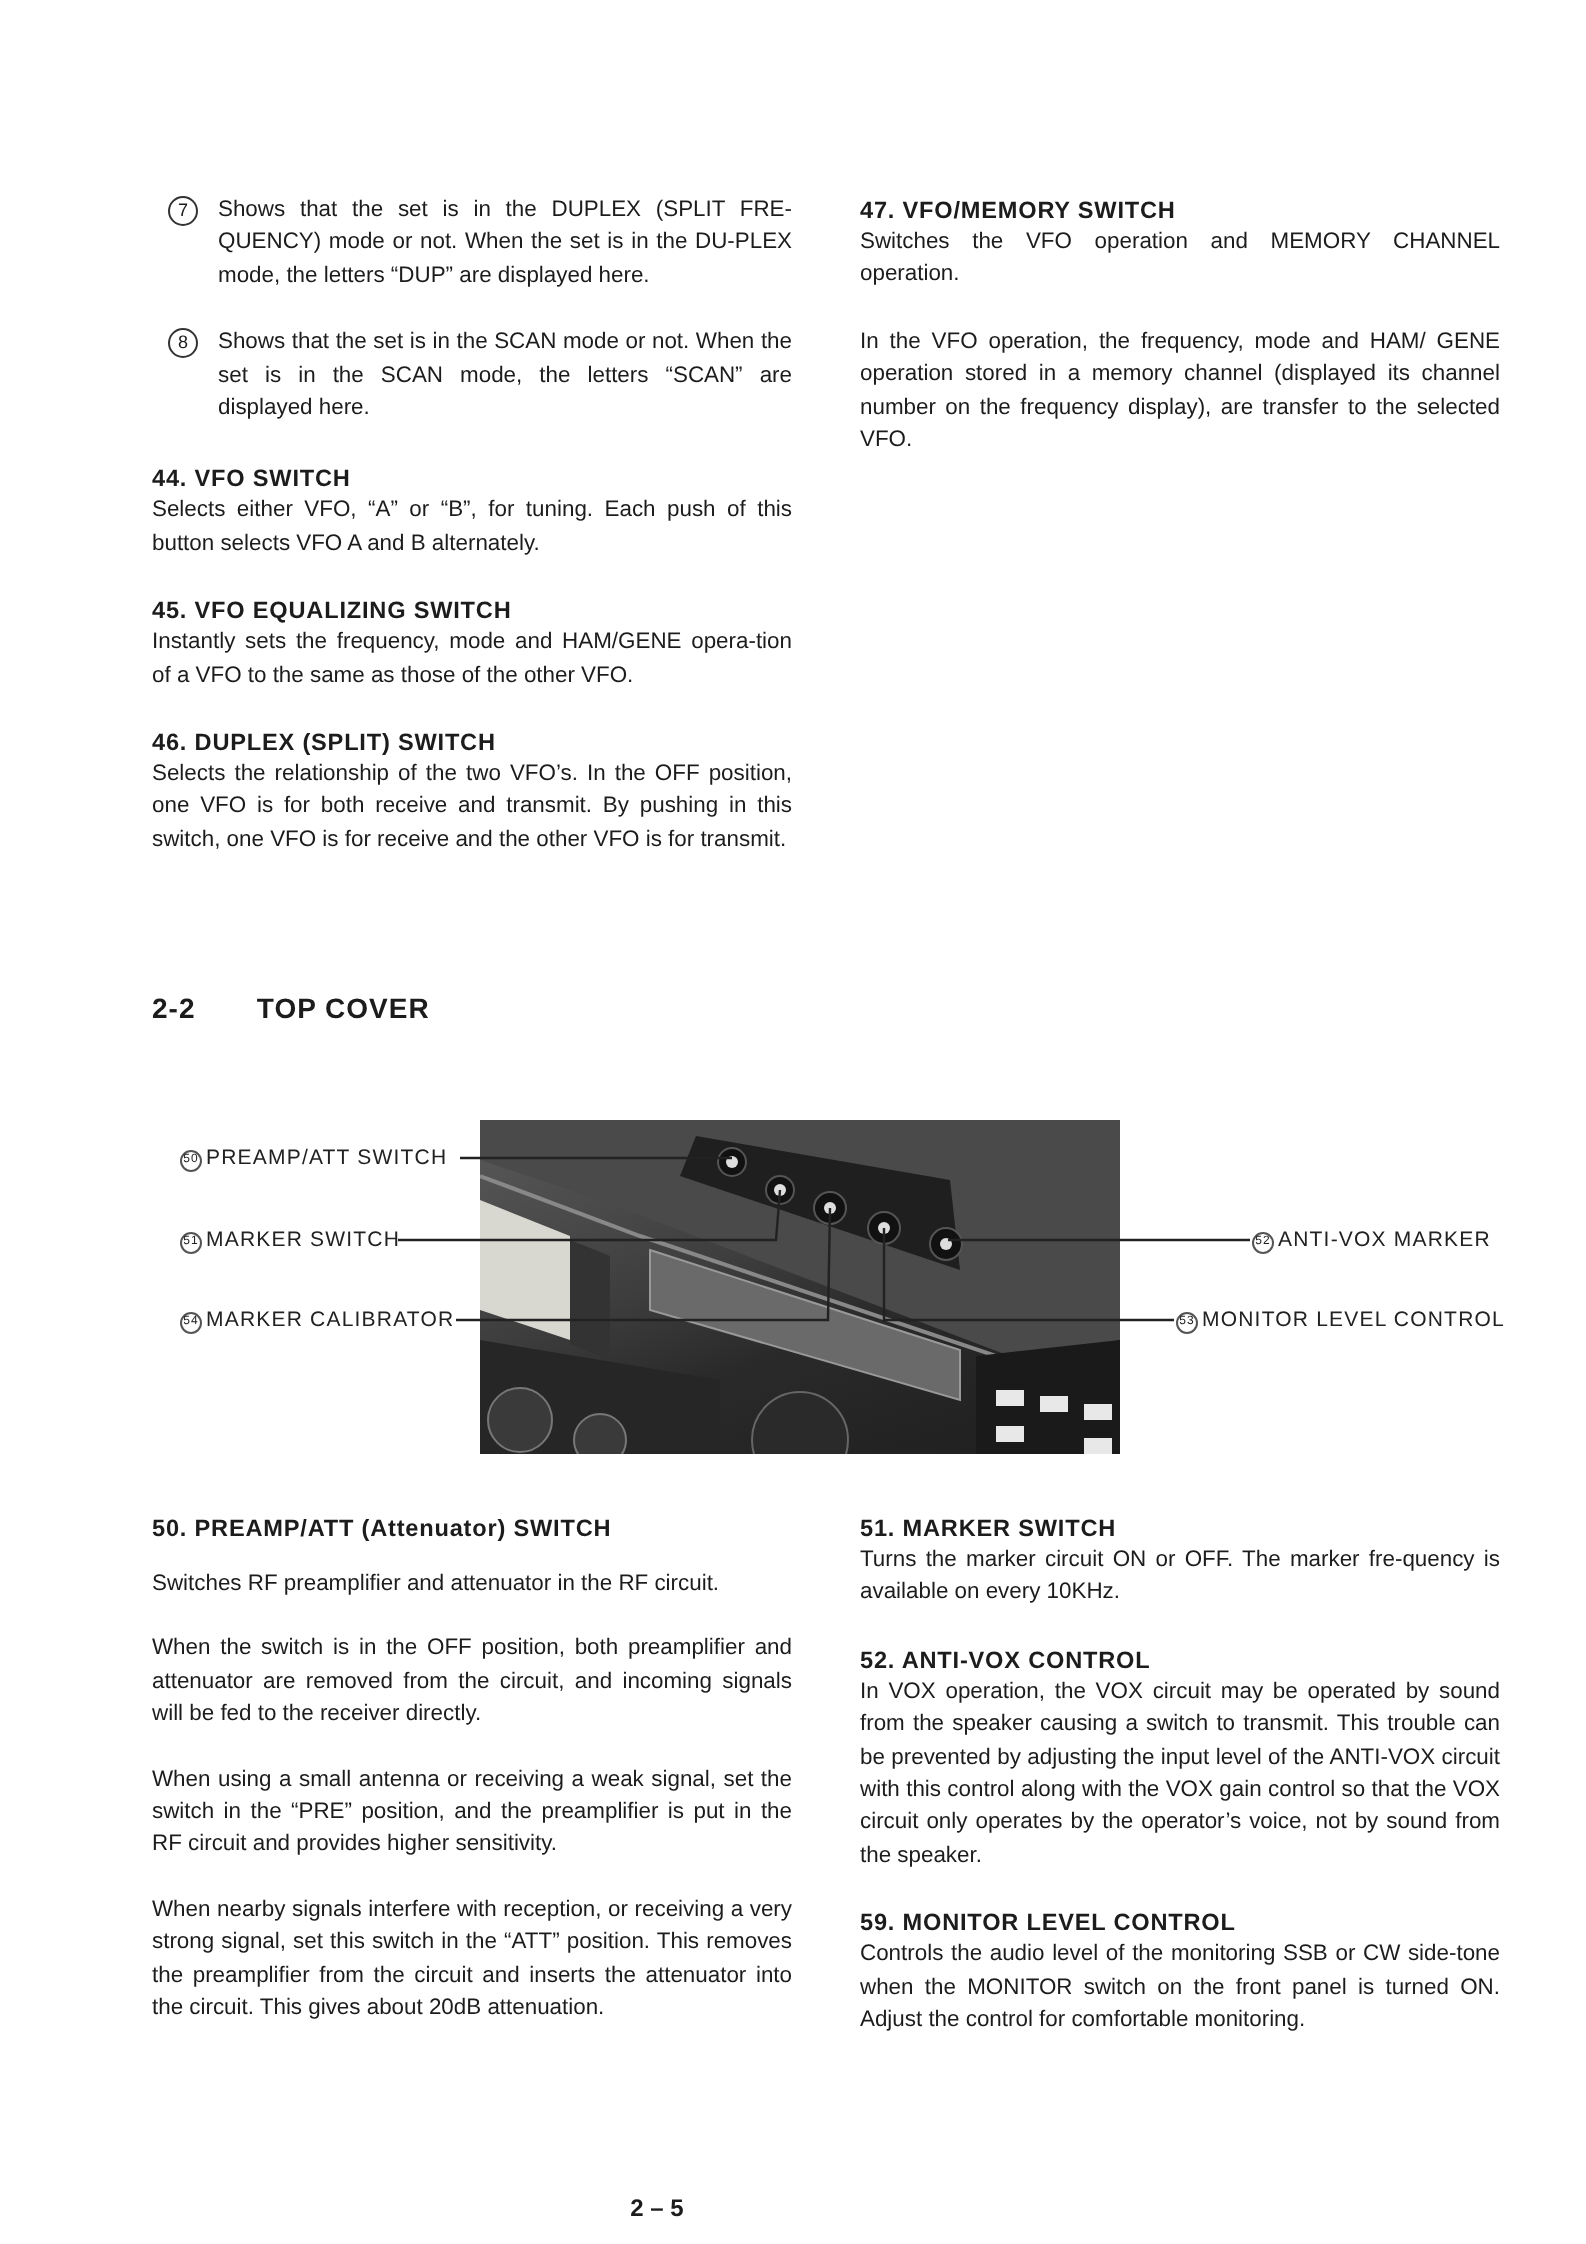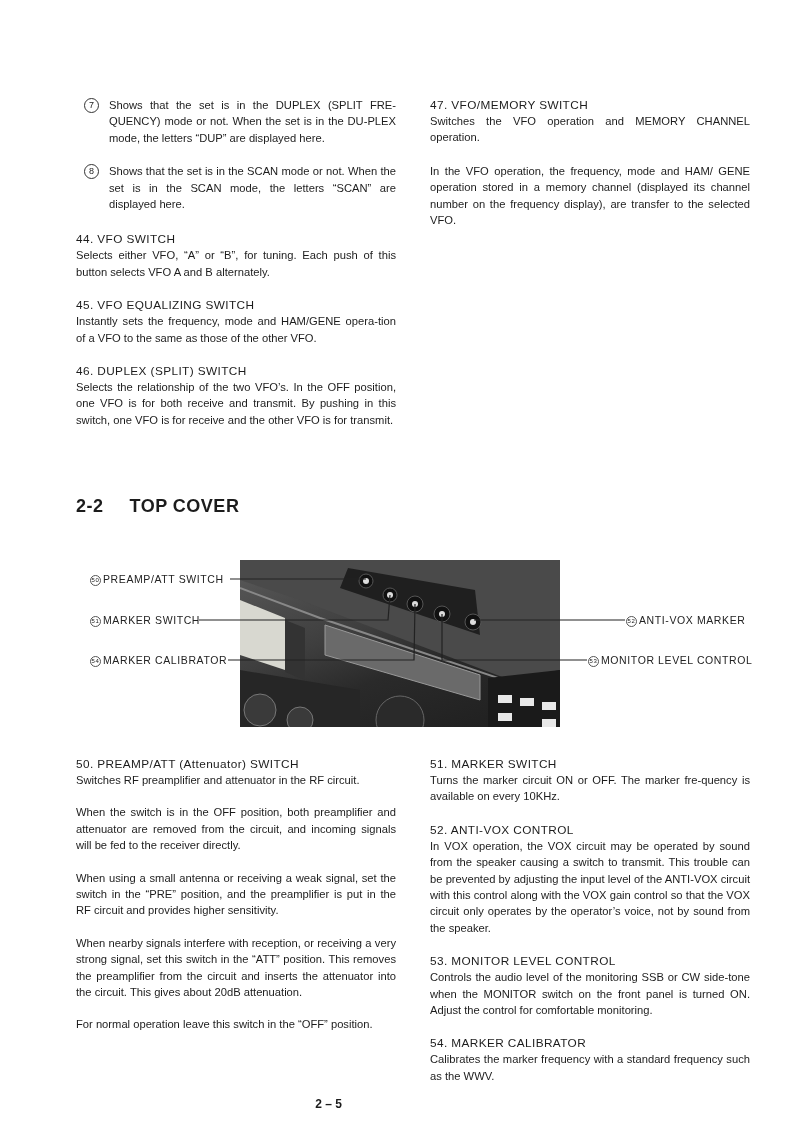--- a/index.html
+++ b/index.html
@@ -4,32 +4,32 @@
 <style>
   html, body { margin: 0; padding: 0; }
   body {
     width: 793px; height: 1122px; background: #ffffff; position: relative;
     font-family: "Liberation Sans", "DejaVu Sans", sans-serif; color: #1c1c1c;
     overflow: hidden;
   }
   .col { position: absolute; width: 320px; font-size: 11.2px; line-height: 16.4px; }
   .col-left { left: 76px; }
   .col-right { left: 430px; }
-  .para { margin: 0 0 16px 0; text-align: justify; }
-  .item-title { font-weight: normal; font-size: 11.8px; letter-spacing: 0.4px; margin: 0; line-height: 16px; }
+  .para { margin: 12px 0 16px 0; text-align: justify; }
+  .item-title { font-weight: bold; font-size: 11.8px; letter-spacing: 0.4px; margin: 0; line-height: 16px; }
   .item-body { margin: 0; text-align: justify; }
   .section { margin-bottom: 17px; }
   .numbered { display: flex; margin-bottom: 17px; }
   .circ-num {
     flex: 0 0 auto; width: 13px; height: 13px; border: 1px solid #333; border-radius: 50%;
     font-size: 9px; line-height: 13px; text-align: center; margin: 1px 10px 0 -16px; box-sizing: content-box;
   }
   .numbered .txt { text-align: justify; }
   .section-heading {
-    position: absolute; left: 76px; top: 496px; font-weight: bold; font-size: 18px; letter-spacing: 0.5px;
+    position: absolute; left: 76px; top: 496px; font-weight: bold; font-size: 14px; letter-spacing: 0.5px;
   }
   .section-heading .num { display: inline-block; width: 48px; }
   .photo {
     position: absolute; left: 240px; top: 560px; width: 320px; height: 167px; overflow: hidden;
     background: linear-gradient(160deg, #5a5a5a 0%, #3e3e3e 40%, #2a2a2a 60%, #1e1e1e 100%);
   }
   .callout {
     position: absolute; font-size: 10.5px; letter-spacing: 0.6px; color: #222; white-space: nowrap;
     line-height: 12px;
   }
@@ -142,35 +142,30 @@
 <div class="callout" style="left:588px; top:654px;">
   <span class="cn">53</span><span>MONITOR LEVEL CONTROL</span>
 </div>
 
 <div class="col col-left" style="top:756px;">
   <p class="item-title">50. PREAMP/ATT (Attenuator) SWITCH</p>
   <p class="para">Switches RF preamplifier and attenuator in the RF circuit.</p>
   <p class="para">When the switch is in the OFF position, both preamplifier and attenuator are removed from the circuit, and incoming signals will be fed to the receiver directly.</p>
   <p class="para">When using a small antenna or receiving a weak signal, set the switch in the “PRE” position, and the preamplifier is put in the RF circuit and provides higher sensitivity.</p>
   <p class="para">When nearby signals interfere with reception, or receiving a very strong signal, set this switch in the “ATT” position. This removes the preamplifier from the circuit and inserts the attenuator into the circuit. This gives about 20dB attenuation.</p>
-  <p class="para">For normal operation leave this switch in the “OFF” position.</p>
 </div>
 
 <div class="col col-right" style="top:756px;">
   <div class="section">
     <p class="item-title">51. MARKER SWITCH</p>
     <p class="item-body">Turns the marker circuit ON or OFF. The marker fre-quency is available on every 10KHz.</p>
   </div>
   <div class="section">
     <p class="item-title">52. ANTI-VOX CONTROL</p>
     <p class="item-body">In VOX operation, the VOX circuit may be operated by sound from the speaker causing a switch to transmit. This trouble can be prevented by adjusting the input level of the ANTI-VOX circuit with this control along with the VOX gain control so that the VOX circuit only operates by the operator’s voice, not by sound from the speaker.</p>
   </div>
   <div class="section">
-    <p class="item-title">53. MONITOR LEVEL CONTROL</p>
+    <p class="item-title">59. MONITOR LEVEL CONTROL</p>
     <p class="item-body">Controls the audio level of the monitoring SSB or CW side-tone when the MONITOR switch on the front panel is turned ON. Adjust the control for comfortable monitoring.</p>
-  </div>
-  <div class="section">
-    <p class="item-title">54. MARKER CALIBRATOR</p>
-    <p class="item-body">Calibrates the marker frequency with a standard frequency such as the WWV.</p>
   </div>
 </div>
 
 <div class="page-num">2 – 5</div>
 
 </body></html>

